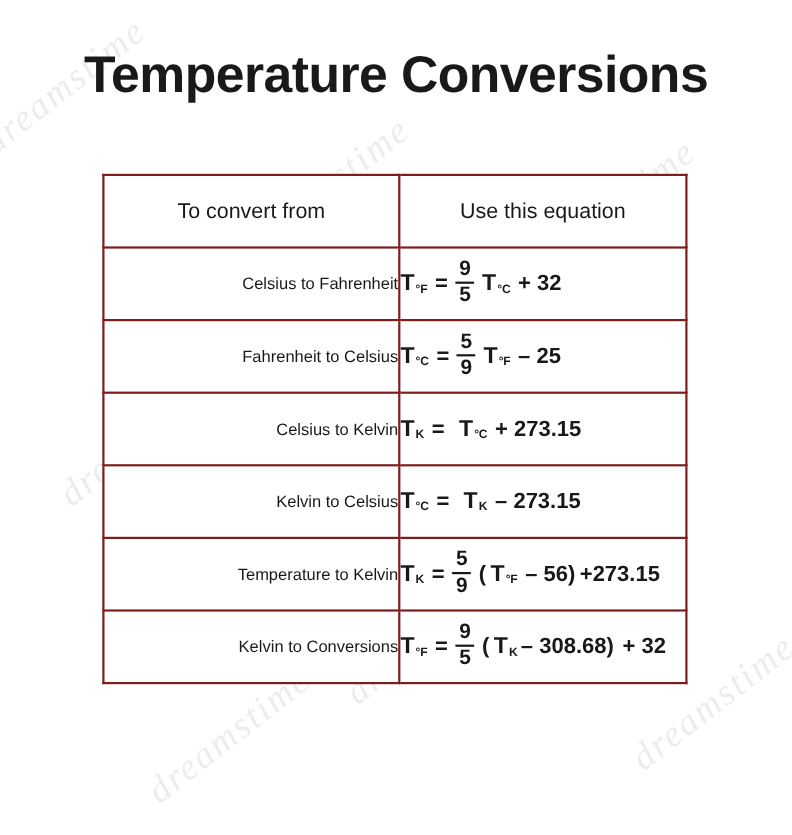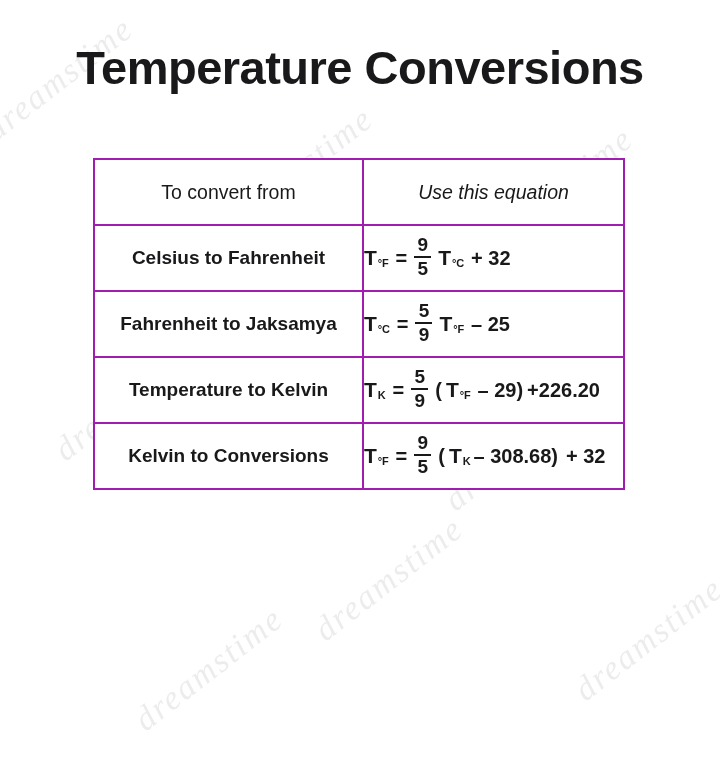--- a/index.html
+++ b/index.html
@@ -59,52 +59,51 @@
   #conversion-table {
     position: absolute;
     left: 93px;
     top: 158px;
     width: 530px;
     border-collapse: collapse;
     table-layout: fixed;
     background: #ffffff;
   }
   #conversion-table td, #conversion-table th {
-    border: 2px solid #a21caf;
+    border: 2px solid #7f1d1d;
     padding: 0;
     background: #ffffff;
   }
   .col-from { width: 269px; }
   .col-eq   { width: 261px; }
 
   .cell-from {
     height: 64px;
     padding-left: 22px;
-    font-size: 19px;
-    font-weight: bold;
-    color: #19191b;
-    text-align: center;
+    font-size: 15px;
+    font-weight: normal;
+    color: #19191b;
+    text-align: right;
     vertical-align: middle;
   }
   .cell-head-from {
     height: 64px;
     font-size: 19.5px;
     font-weight: normal;
     color: #19191b;
     text-align: center;
     vertical-align: middle;
   }
   .cell-head-eq {
     height: 64px;
     font-size: 19.5px;
     font-weight: normal;
     color: #19191b;
     text-align: center;
     vertical-align: middle;
-    font-style: italic;
   }
   .cell-eq {
     height: 64px;
     padding-left: 14px;
     vertical-align: middle;
     text-align: left;
   }
 
   
   .eq {
@@ -254,21 +253,21 @@
                 <span class="base">T</span>
                 <span class="sub">°C</span>
               </span>
             <span class="sp-m"></span>
             <span class="tok">+ 32</span>
           </span>
         </td>
       </tr>
 
       <tr>
-        <td class="cell-from">Fahrenheit to Jaksamya</td>
+        <td class="cell-from">Fahrenheit to Celsius</td>
         <td class="cell-eq">
           <span class="eq">
             <span class="var">
                 <span class="base">T</span>
                 <span class="sub">°C</span>
               </span>
             <span class="sp-m"></span>
             <span class="tok">=</span>
             <span class="sp-s"></span>
             <span class="frac">
@@ -280,21 +279,61 @@
             <span class="var">
                 <span class="base">T</span>
                 <span class="sub">°F</span>
               </span>
             <span class="sp-m"></span>
             <span class="tok">– 25</span>
           </span>
         </td>
       </tr>
 
-
+      <tr>
+        <td class="cell-from">Celsius to Kelvin</td>
+        <td class="cell-eq">
+          <span class="eq">
+            <span class="var">
+                <span class="base">T</span>
+                <span class="sub">K</span>
+              </span>
+            <span class="sp-m"></span>
+            <span class="tok">=</span>
+            <span class="sp-l"></span>
+            <span class="var">
+                <span class="base">T</span>
+                <span class="sub">°C</span>
+              </span>
+            <span class="sp-m"></span>
+            <span class="tok">+ 273.15</span>
+          </span>
+        </td>
+      </tr>
+
+      <tr>
+        <td class="cell-from">Kelvin to Celsius</td>
+        <td class="cell-eq">
+          <span class="eq">
+            <span class="var">
+                <span class="base">T</span>
+                <span class="sub">°C</span>
+              </span>
+            <span class="sp-m"></span>
+            <span class="tok">=</span>
+            <span class="sp-l"></span>
+            <span class="var">
+                <span class="base">T</span>
+                <span class="sub">K</span>
+              </span>
+            <span class="sp-m"></span>
+            <span class="tok">– 273.15</span>
+          </span>
+        </td>
+      </tr>
 
       <tr>
         <td class="cell-from">Temperature to Kelvin</td>
         <td class="cell-eq">
           <span class="eq">
             <span class="var">
                 <span class="base">T</span>
                 <span class="sub">K</span>
               </span>
             <span class="sp-m"></span>
@@ -306,23 +345,23 @@
               <span class="den">9</span>
             </span>
             <span class="sp-s"></span>
             <span class="tok">(</span>
             <span class="sp-s"></span>
             <span class="var">
                 <span class="base">T</span>
                 <span class="sub">°F</span>
               </span>
             <span class="sp-m"></span>
-            <span class="tok">– 29)</span>
-            <span class="sp-s"></span>
-            <span class="tok">+226.20</span>
+            <span class="tok">– 56)</span>
+            <span class="sp-s"></span>
+            <span class="tok">+273.15</span>
           </span>
         </td>
       </tr>
 
       <tr>
         <td class="cell-from">Kelvin to Conversions</td>
         <td class="cell-eq">
           <span class="eq">
             <span class="var">
                 <span class="base">T</span>

